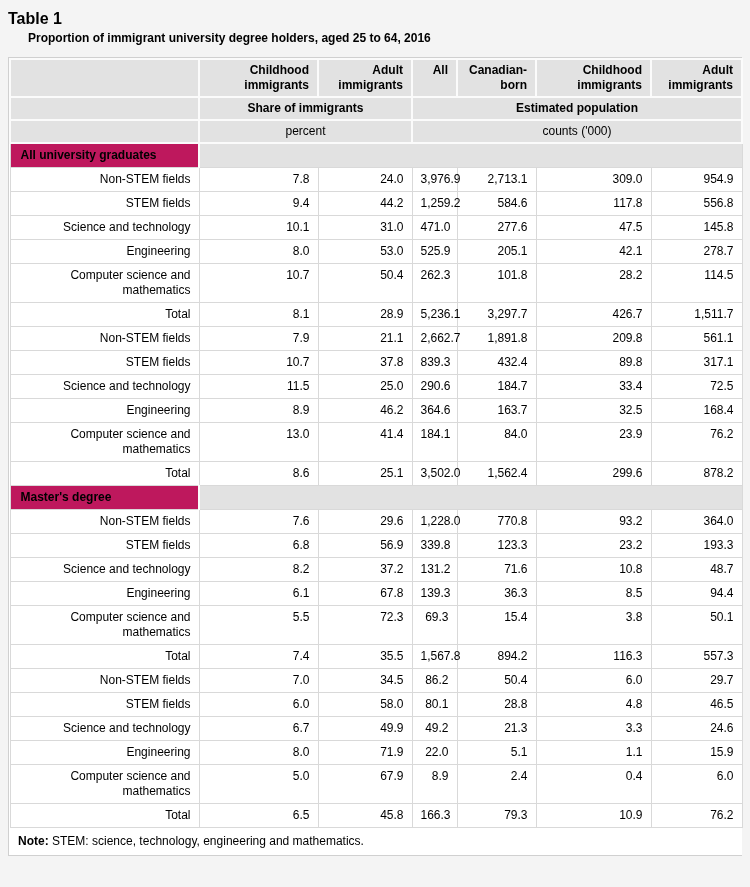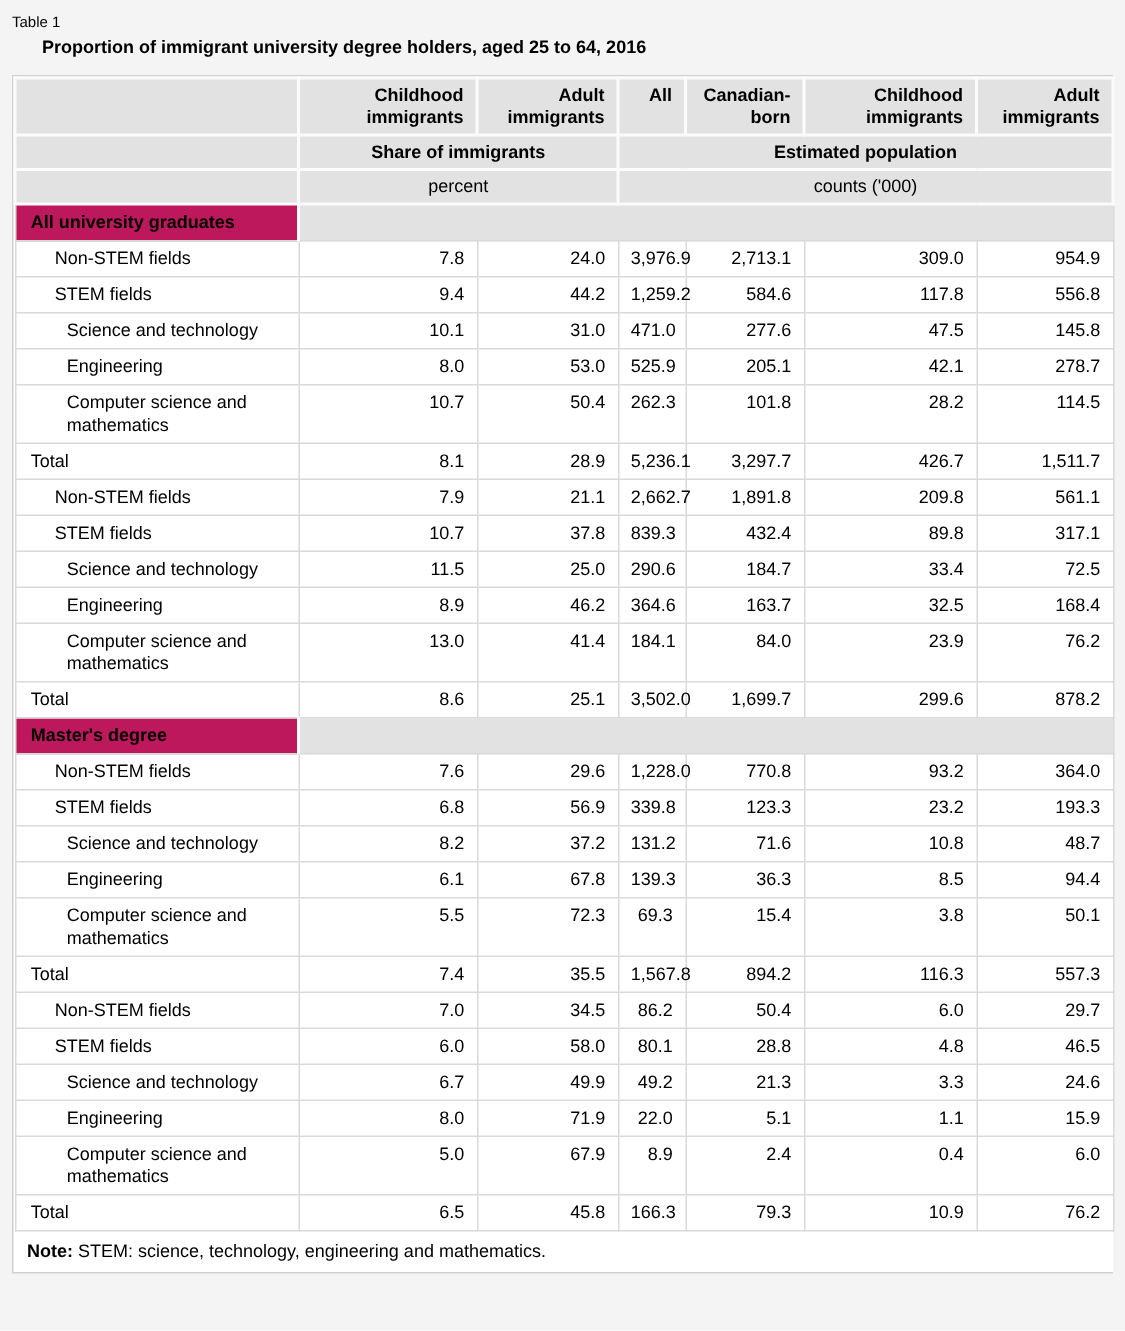--- a/index.html
+++ b/index.html
@@ -8,22 +8,22 @@
     background: #f4f4f4;
     font-family: "Liberation Sans", "DejaVu Sans", sans-serif;
     color: #000;
   }
   .page {
     width: 750px;
     box-sizing: border-box;
     padding: 6px 8px 10px 8px;
   }
   .title {
-    font-size: 10px;
-    font-weight: normal;
+    font-size: 16px;
+    font-weight: bold;
     margin: 4px 0 3px 0;
   }
   .subtitle {
     font-size: 12px;
     font-weight: bold;
     margin: 0 0 12px 0;
     padding-left: 20px;
   }
   .table-wrap {
     width: 734px;
@@ -59,21 +59,21 @@
   thead th.unit { text-align: center; font-weight: normal; }
 
   tbody th, tbody td {
     border: 1px solid #d9d9d9;
     padding: 4px 8px;
     vertical-align: top;
     background: #fff;
     font-weight: normal;
   }
   tbody td.num { text-align: right; }
-  tbody th.row-label { text-align: left; }
+  tbody th.row-label { text-align: right; }
   tbody th.indent-0 { padding-left: 10px; }
   tbody th.indent-1 { padding-left: 26px; }
   tbody th.indent-2 { padding-left: 34px; }
 
   tr.section-row th.section-label {
     background: #be185d;
     font-weight: bold;
     text-align: left;
     padding-left: 10px;
   }
@@ -231,21 +231,21 @@
             <td class="num">184.1</td>
             <td class="num">84.0</td>
             <td class="num">23.9</td>
             <td class="num">76.2</td>
           </tr>
           <tr>
             <th class="row-label indent-0">Total</th>
             <td class="num">8.6</td>
             <td class="num">25.1</td>
             <td class="num">3,502.0</td>
-            <td class="num">1,699.7</td>
+            <td class="num">1,562.4</td>
             <td class="num">299.6</td>
             <td class="num">878.2</td>
           </tr>
           <tr class="section-row">
             <th class="section-label">Master's degree</th>
             <td colspan="6" class="section-spacer"></td>
           </tr>
           <tr>
             <th class="row-label indent-1">Non-STEM fields</th>
             <td class="num">7.6</td>

